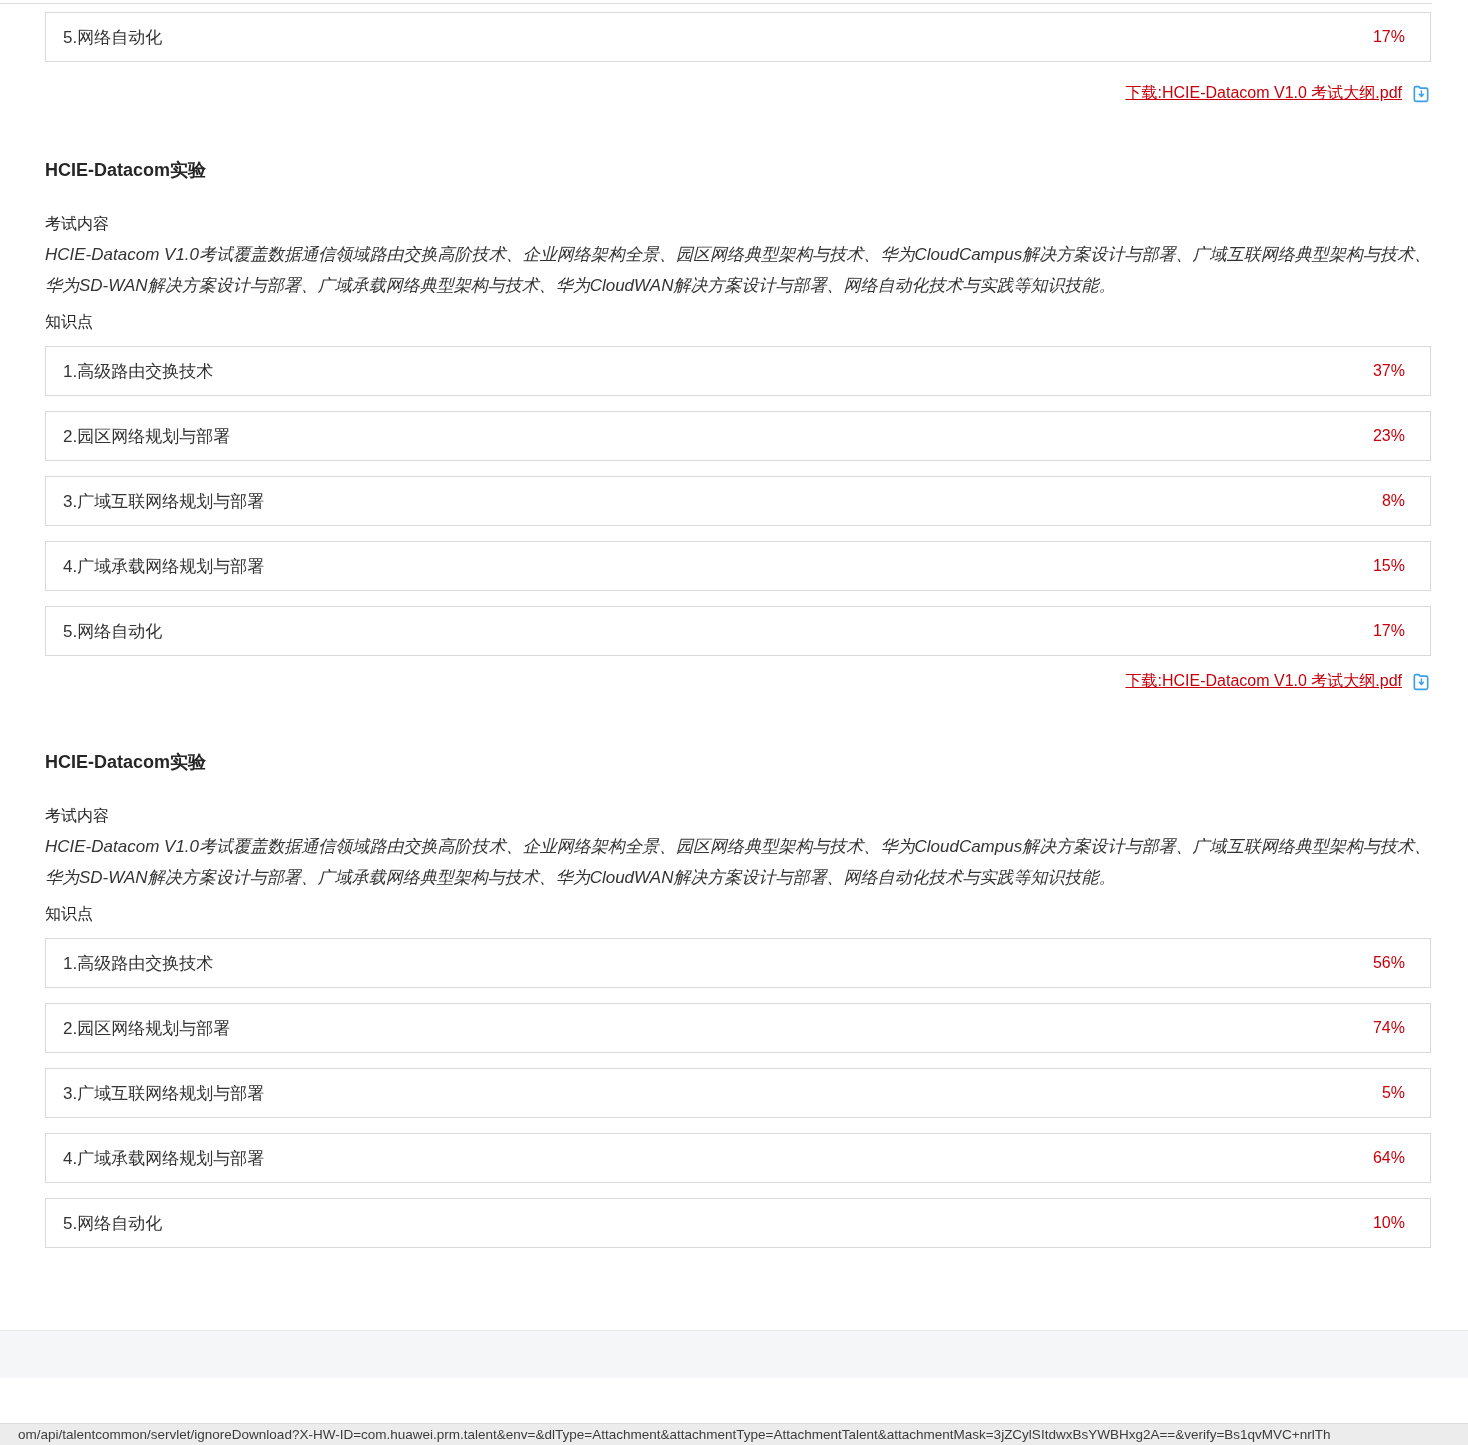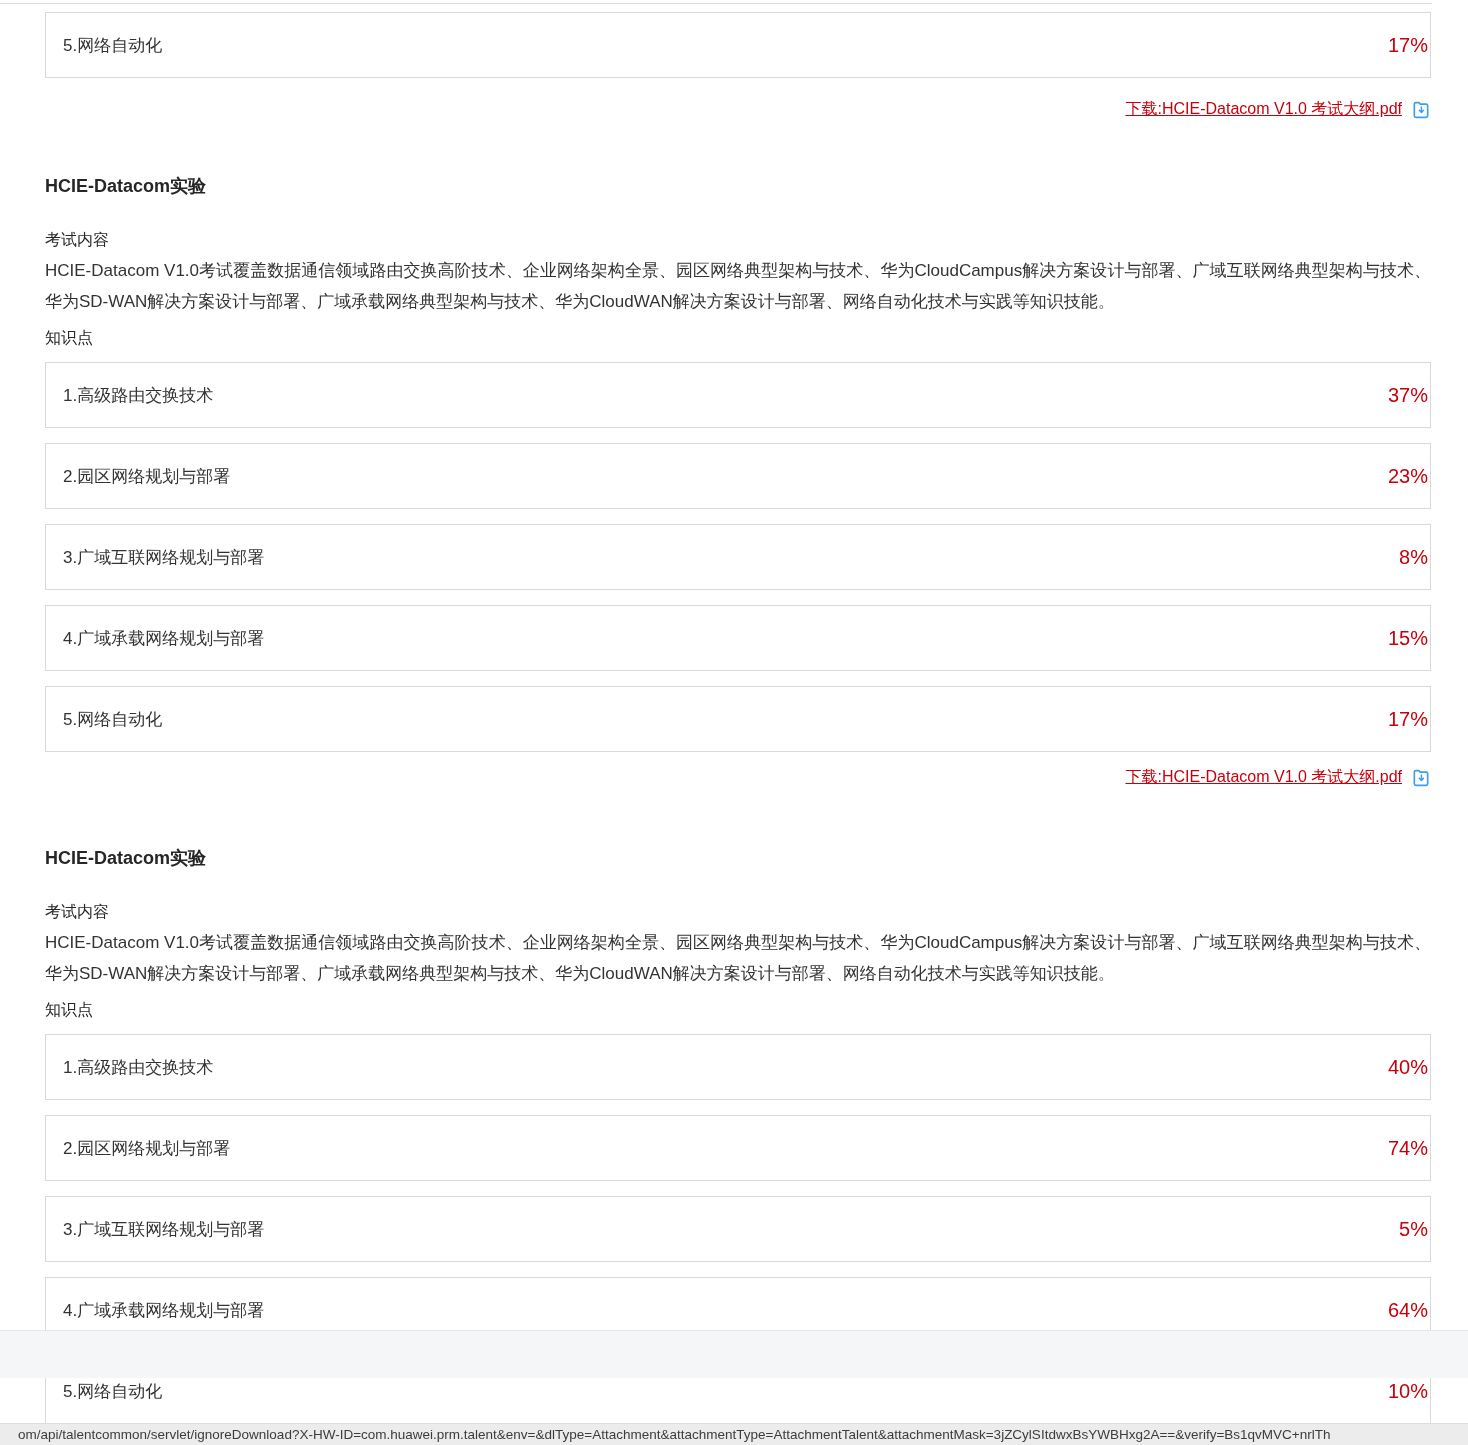--- a/index.html
+++ b/index.html
@@ -19,32 +19,32 @@
     width: 1432px;
     height: 0;
     border-top: 1px solid #dcdcdc;
   }
   .content {
     margin-left: 45px;
     width: 1386px;
   }
   
   .kp-row {
-    height: 66px;
+    height: 50px;
     border: 1px solid #d9d9d9;
     background: #ffffff;
     display: flex;
     align-items: center;
     justify-content: space-between;
-    padding: 0 2px 0 17px;
+    padding: 0 25px 0 17px;
     margin-bottom: 15px;
   }
   .kp-row.first-partial { margin-top: 8px; margin-bottom: 0; }
   .kp-label { font-size: 17px; color: #333333; }
-  .kp-percent { font-size: 20px; color: #C7000B; }
+  .kp-percent { font-size: 16px; color: #C7000B; }
   
   .dl-wrap { margin-top: 21px; height: 21px; text-align: right; }
   .dl-wrap.in-section { margin-top: 0; }
   .dl-link {
     display: inline-flex;
     align-items: center;
     gap: 9px;
     font-size: 16px;
     color: #C7000B;
     text-decoration: underline;
@@ -67,20 +67,21 @@
     font-weight: normal;
     color: #262626;
   }
   .section h3.kp-head { margin: 10px 0 14px 0; }
   .section p {
     margin: 5px 0 0 0;
     font-size: 17px;
     line-height: 31px;
     color: #333333;
     text-align: justify;
+    font-style: italic;
   }
   
   .footer-band {
     position: absolute;
     left: 0; top: 1330px;
     width: 1468px; height: 48px;
     background: #f5f6f7;
     border-top: 1px solid #e8e8e8;
   }
   .status-bar {
@@ -163,21 +164,21 @@
   </div>
 
   <div class="section second">
     <h2>HCIE-Datacom实验</h2>
     <h3>考试内容</h3>
     <p>HCIE-Datacom V1.0考试覆盖数据通信领域路由交换高阶技术、企业网络架构全景、园区网络典型架构与技术、华为CloudCampus解决方案设计与部署、广域互联网络典型架构与技术、华为SD-WAN解决方案设计与部署、广域承载网络典型架构与技术、华为CloudWAN解决方案设计与部署、网络自动化技术与实践等知识技能。</p>
     <h3 class="kp-head">知识点</h3>
 
     <div class="kp-row">
       <span class="kp-label">1.高级路由交换技术</span>
-      <span class="kp-percent">40%</span>
+      <span class="kp-percent">56%</span>
     </div>
     <div class="kp-row">
       <span class="kp-label">2.园区网络规划与部署</span>
       <span class="kp-percent">74%</span>
     </div>
     <div class="kp-row">
       <span class="kp-label">3.广域互联网络规划与部署</span>
       <span class="kp-percent">5%</span>
     </div>
     <div class="kp-row">

